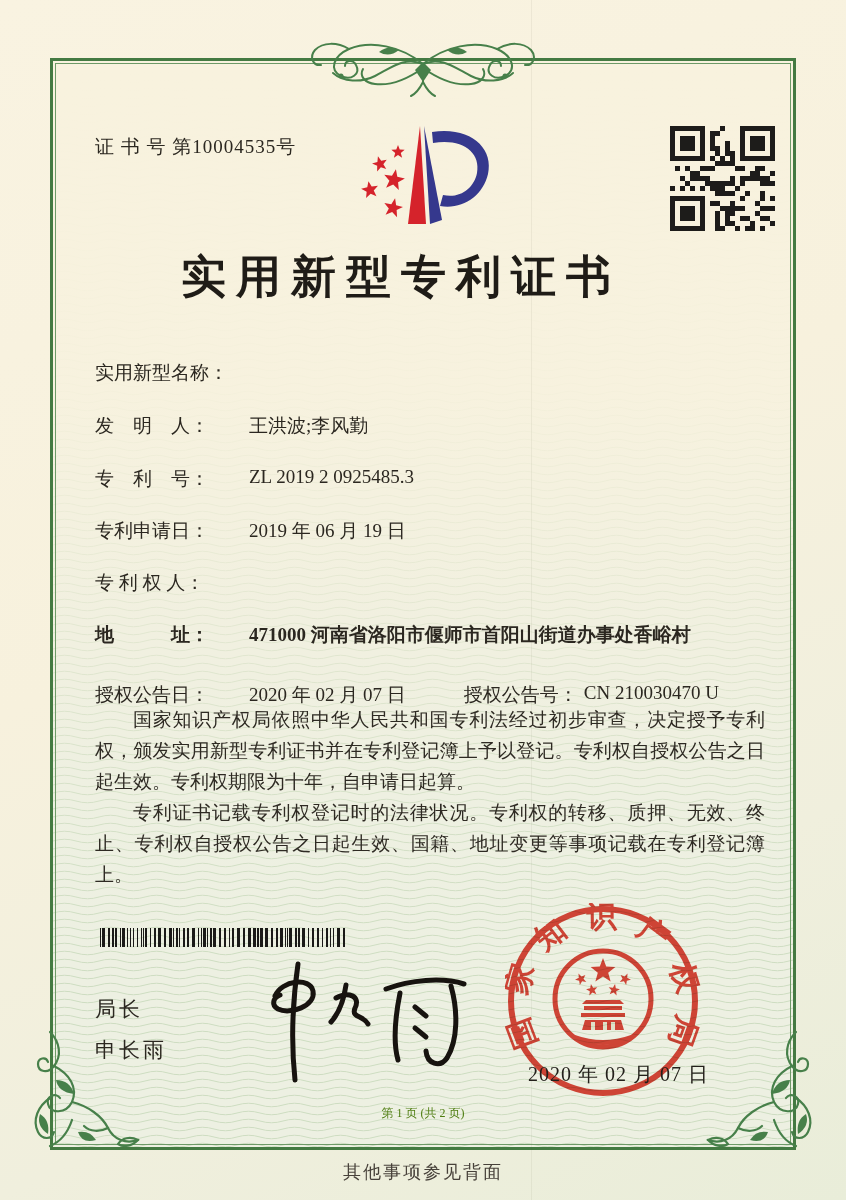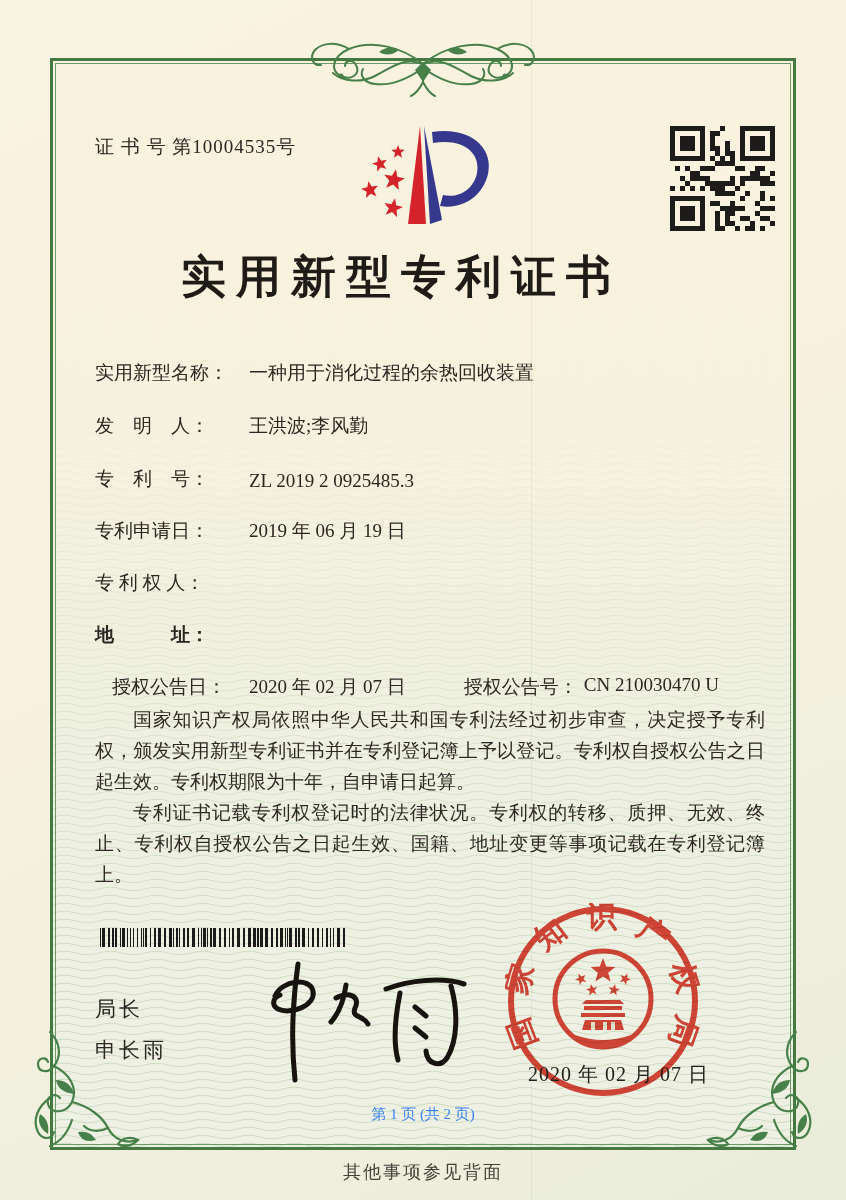--- a/index.html
+++ b/index.html
@@ -41,21 +41,21 @@
   .grant-second{margin-left:58px;display:flex;}
   .paras{left:95px;top:704px;width:670px;font-size:19px;line-height:31px;text-align:justify;color:#2e2a23;}
   .paras p{margin:0;text-indent:2em;}
   .barcode{left:100px;top:928px;width:252px;height:19px;display:flex;align-items:stretch;}
   .barcode div{height:100%;}
   .director-title{left:95px;top:995px;font-size:21px;letter-spacing:3px;}
   .director-name{left:95px;top:1036px;font-size:21px;letter-spacing:3px;}
   .signature{left:240px;top:958px;}
   .seal{left:505px;top:903px;mix-blend-mode:multiply;opacity:.93;}
   .seal-date{left:528px;top:1061px;font-size:20px;color:#23201b;letter-spacing:1px;}
-  .footer-page{left:0;top:1105px;width:846px;text-align:center;font-size:15px;color:#3b82f6;}
+  .footer-page{left:0;top:1105px;width:846px;text-align:center;font-size:12px;color:#4d7c0f;}
   .back-note{left:0;top:1160px;width:846px;text-align:center;font-size:18px;color:#47413a;letter-spacing:2px;}
   .qr{left:670px;top:126px;}
 </style>
 </head>
 <body style="--green: #447a42; --green-light: #6d9a67;">
 
 <div class="page">
 
   <div class="frame">
     <svg class="guilloche" xmlns="http://www.w3.org/2000/svg">
@@ -347,41 +347,41 @@
       <rect x="75" y="100" width="5" height="5" fill="#1d1c1a"></rect>
       <rect x="80" y="100" width="5" height="5" fill="#1d1c1a"></rect>
       <rect x="90" y="100" width="5" height="5" fill="#1d1c1a"></rect>
     </svg>
 
   <div class="abs title">实用新型专利证书</div>
 
   <div class="abs fields">
     <div class="frow" style="top:2px;">
       <span class="lab">实用新型名称：</span>
-      <span class="val">一种用于消化过程的余热回收装置</span>
     </div>
     <div class="frow" style="top:55px;">
       <span class="lab">发　明　人：</span>
       <span class="val">王洪波;李风勤</span>
     </div>
-    <div class="frow" style="top:108px;align-items:flex-end;">
+    <div class="frow" style="top:108px;">
       <span class="lab">专　利　号：</span>
       <span class="val mono-num">ZL 2019 2 0925485.3</span>
     </div>
     <div class="frow" style="top:160px;">
       <span class="lab">专利申请日：</span>
       <span class="val">2019 年 06 月 19 日</span>
     </div>
     <div class="frow" style="top:212px;gap:32px;">
       <span class="lab">专 利 权 人：</span>
     </div>
     <div class="frow" style="top:264px;font-weight:bold;">
       <span class="lab">地　　　址：</span>
-    </div>
-    <div class="frow" style="top:316px;text-align:center;">
+      <span class="val">471000 河南省洛阳市偃师市首阳山街道办事处香峪村</span>
+    </div>
+    <div class="frow" style="top:324px;">
       <span class="lab">授权公告日：</span>
       <span class="val">2020 年 02 月 07 日</span>
       <span class="grant-second">
         <span>授权公告号：</span>
         <span class="val">CN 210030470 U</span>
       </span>
     </div>
   </div>
 
   <div class="abs paras">

